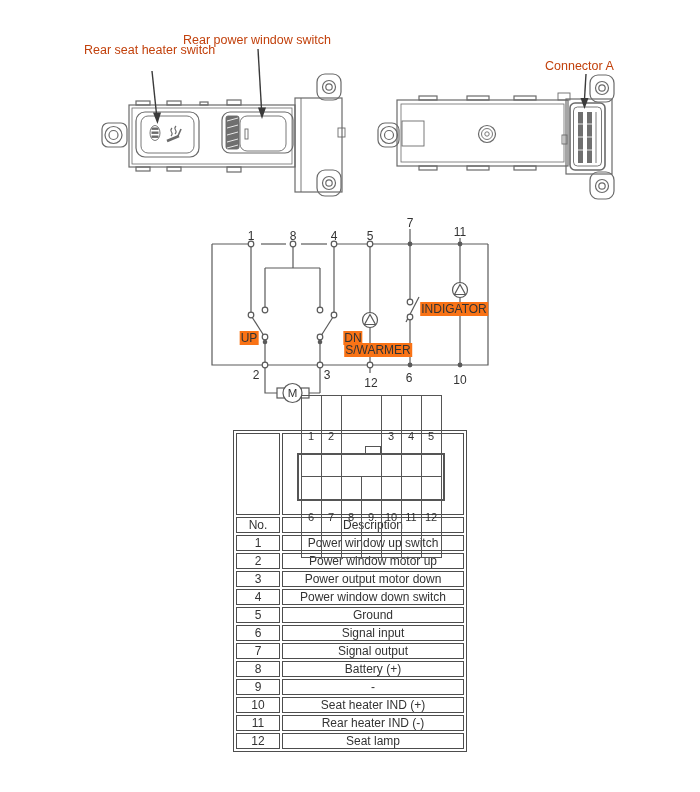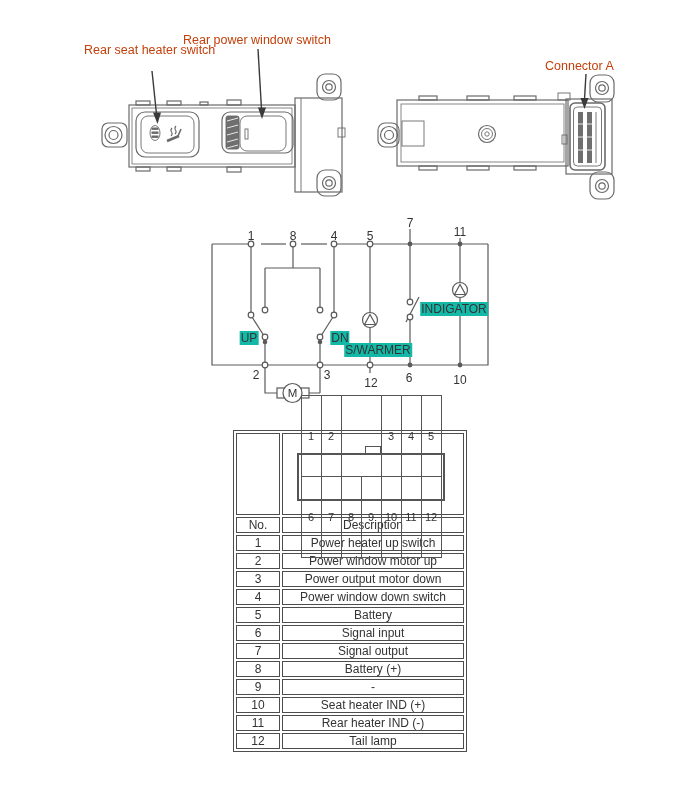--- a/index.html
+++ b/index.html
@@ -2,21 +2,21 @@
 <html><head>
 <meta charset="utf-8">
 <style>
   html,body{margin:0;padding:0;background:#fff;}
   .page{position:relative;width:700px;height:792px;background:#fff;overflow:hidden;
         font-family:"Liberation Sans", sans-serif;color:#333;}
   svg.artwork{position:absolute;left:0;top:0;}
   .lbl{position:absolute;font-size:12.5px;color:#c2410c;white-space:nowrap;}
   .clabel{position:absolute;font-size:12px;color:#333;white-space:nowrap;
           transform:translate(-50%,-50%);}
-  .wbg{background:#14b8a6;padding:0 1px;}
+  .wbg{background:#f97316;padding:0 1px;}
   
   .pin-table{position:absolute;left:233px;top:430px;width:234px;
              border-collapse:separate;border-spacing:2px;border:1px solid #4d4d4d;
              font-size:12px;color:#333;}
   .pin-table td,.pin-table th{border:1px solid #4d4d4d;text-align:center;
              padding:0;font-weight:normal;height:14px;line-height:14px;}
   .pin-table .conn-row td{height:80px;}
   .pin-table .col-no{width:42px;}
   
   .connector-wrap{position:relative;width:152px;height:57px;margin:0 auto;}
@@ -219,21 +219,21 @@
   <span class="clabel" style="left:410px;top:223px">7</span>
   <span class="clabel" style="left:460px;top:232px">11</span>
 
   <span class="clabel" style="left:256px;top:375px">2</span>
   <span class="clabel" style="left:327px;top:375px">3</span>
   <span class="clabel" style="left:371px;top:383px">12</span>
   <span class="clabel" style="left:409px;top:378px">6</span>
   <span class="clabel" style="left:460px;top:380px">10</span>
 
   <span class="clabel wbg" style="left:249px;top:338px">UP</span>
-  <span class="clabel wbg" style="left:340px;top:338px">DN</span>
+  <span class="clabel wbg" style="left:353px;top:338px">DN</span>
   <span class="clabel" style="left:371px;top:348px">PW S/W</span>
   <span class="clabel wbg" style="left:378px;top:350px">S/WARMER</span>
   <span class="clabel wbg" style="left:454px;top:309px">INDIGATOR</span>
   <span class="clabel" style="left:292.5px;top:393px;font-size:11.5px">M</span>
 
   <table class="pin-table">
     <tbody>
       <tr class="conn-row">
         <td class="col-no"></td>
         <td>
@@ -267,37 +267,37 @@
       </tr>
       <tr>
         <th class="col-no">No.</th>
         <th>Description</th>
       </tr>
     </tbody>
     <tbody>
 
     <tr>
         <td class="col-no">1</td>
-        <td>Power heater up switch</td>
+        <td>Power window up switch</td>
       </tr>
         <tr>
         <td class="col-no">2</td>
         <td>Power window motor up</td>
       </tr>
         <tr>
         <td class="col-no">3</td>
         <td>Power output motor down</td>
       </tr>
         <tr>
         <td class="col-no">4</td>
         <td>Power window down switch</td>
       </tr>
         <tr>
         <td class="col-no">5</td>
-        <td>Battery</td>
+        <td>Ground</td>
       </tr>
         <tr>
         <td class="col-no">6</td>
         <td>Signal input</td>
       </tr>
         <tr>
         <td class="col-no">7</td>
         <td>Signal output</td>
       </tr>
         <tr>
@@ -311,18 +311,18 @@
         <tr>
         <td class="col-no">10</td>
         <td>Seat heater IND (+)</td>
       </tr>
         <tr>
         <td class="col-no">11</td>
         <td>Rear heater IND (-)</td>
       </tr>
         <tr>
         <td class="col-no">12</td>
-        <td>Tail lamp</td>
+        <td>Seat lamp</td>
       </tr>
       </tbody>
   </table>
 
 </div>
 
 </body></html>

